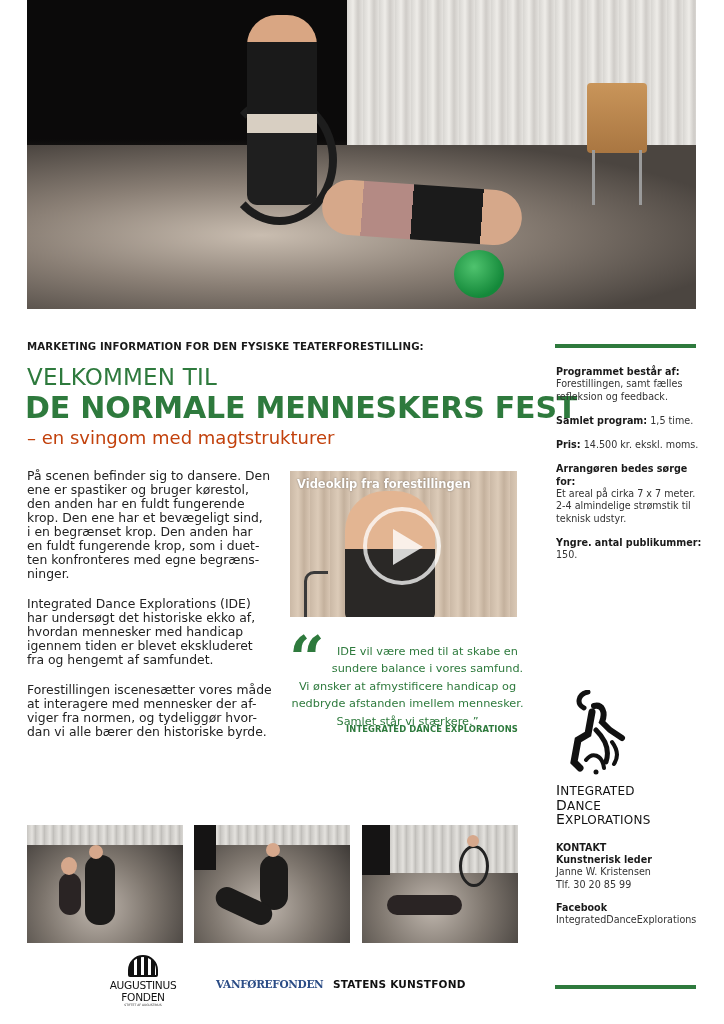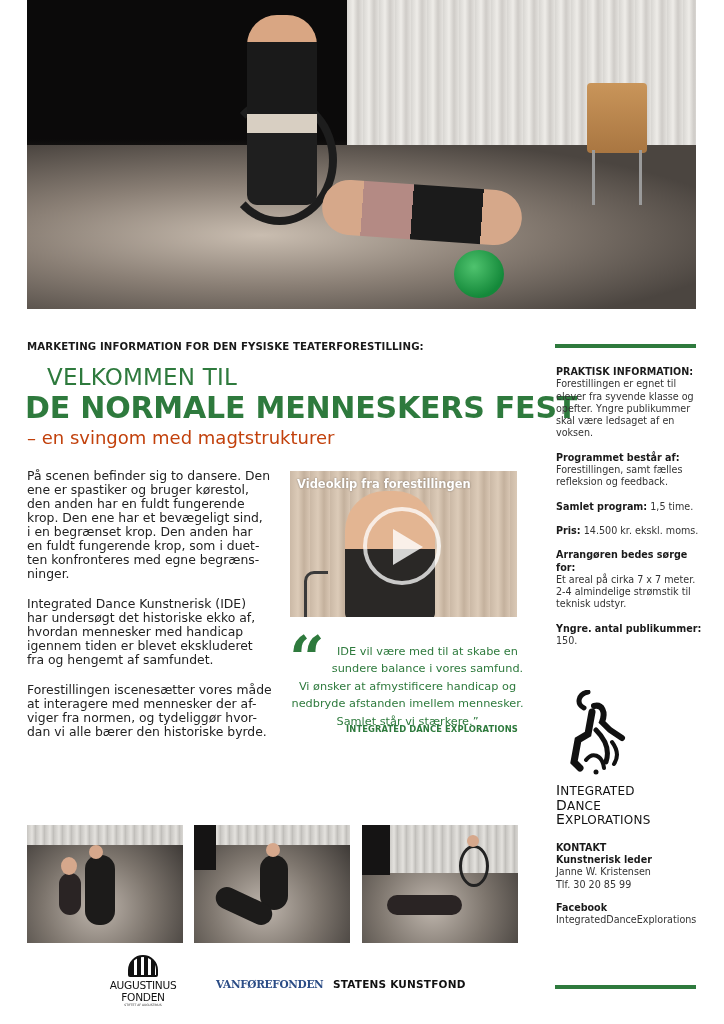--- a/index.html
+++ b/index.html
@@ -22,21 +22,21 @@
     background: linear-gradient(180deg, #d9a683 0 14%, #1a1a1a 14% 52%, #d8cfc2 52% 62%, #1f1f1f 62% 100%);
     border-radius: 30px 30px 10px 10px; }
   .hero .person2 { position: absolute; left: 295px; top: 185px; width: 200px; height: 55px;
     background: linear-gradient(90deg, #d6a88a 0 20%, #b48a84 20% 45%, #1b1b1b 45% 80%, #d6a88a 80% 100%);
     border-radius: 30px; transform: rotate(4deg); }
   .hero .balloon { position: absolute; left: 427px; top: 250px; width: 50px; height: 48px;
     background: radial-gradient(circle at 40% 35%, #4fc36e, #14893a 70%); border-radius: 50%; }
 
   
   .kicker { position: absolute; left: 27px; top: 341px; font-size: 10.2px; font-weight: bold; letter-spacing: 0.1px; color: #1a1a1a; }
-  .title-small { position: absolute; left: 27px; top: 364px; font-size: 23px; color: #2e7a3d; letter-spacing: 0.2px; margin-left: 20px; }
+  .title-small { position: absolute; left: 27px; top: 364px; font-size: 23px; color: #2e7a3d; letter-spacing: 0.2px; }
   .title-big { position: absolute; left: 25px; top: 390px; font-size: 30px; font-weight: bold; color: #2e7a3d; letter-spacing: -0.2px; }
   .subtitle { position: absolute; left: 27px; top: 427px; font-size: 18px; color: #c2410c; }
 
   
   .body-col { position: absolute; left: 27px; top: 469px; width: 250px; font-size: 12.4px; line-height: 14px; color: #222; }
   .body-col p { margin-bottom: 16px; white-space: pre-line; }
 
   
   .video { position: absolute; left: 290px; top: 471px; width: 227px; height: 146px; overflow: hidden;
     background: repeating-linear-gradient(90deg, #cbb9a6 0px, #dccbb8 8px, #c4b19d 14px, #d8c6b3 20px); }
@@ -115,21 +115,21 @@
 
 <div class="body-col">
   <p>På scenen befinder sig to dansere. Den
 ene er spastiker og bruger kørestol,
 den anden har en fuldt fungerende
 krop. Den ene har et bevægeligt sind,
 i en begrænset krop. Den anden har
 en fuldt fungerende krop, som i duet-
 ten konfronteres med egne begræns-
 ninger.</p>
-  <p>Integrated Dance Kunstnerisk (IDE)
+  <p>Integrated Dance Explorations (IDE)
 har undersøgt det historiske ekko af,
 hvordan mennesker med handicap
 igennem tiden er blevet ekskluderet
 fra og hengemt af samfundet.</p>
   <p>Forestillingen iscenesætter vores måde
 at interagere med mennesker der af-
 viger fra normen, og tydeliggør hvor-
 dan vi alle bærer den historiske byrde.</p>
 </div>
 
@@ -145,28 +145,20 @@
   <span class="l1">IDE vil være med til at skabe en</span>
   <span class="l1">sundere balance i vores samfund.</span>
   <span style="display:block">Vi ønsker at afmystificere handicap og</span>
   <span style="display:block">nedbryde afstanden imellem mennesker.</span>
   <span style="display:block">Samlet står vi stærkere.”</span>
 </div>
 <div class="quote-author">INTEGRATED DANCE EXPLORATIONS</div>
 
 <div class="green-bar" style="top:344px"></div>
 <div class="sidebar">
-  <div class="block">
-    <div class="label">PRAKTISK INFORMATION:</div>
-    <div class="txt">Forestillingen er egnet til
-elever fra syvende klasse og
-opefter. Yngre publikummer
-skal være ledsaget af en
-voksen.</div>
-  </div>
   <div class="block">
     <div class="label">Programmet består af:</div>
     <div class="txt">Forestillingen, samt fælles
 refleksion og feedback.</div>
   </div>
   <div class="block">
     <span class="inline-label">Samlet program:</span>
     <span>1,5 time.</span>
   </div>
   <div class="block">

